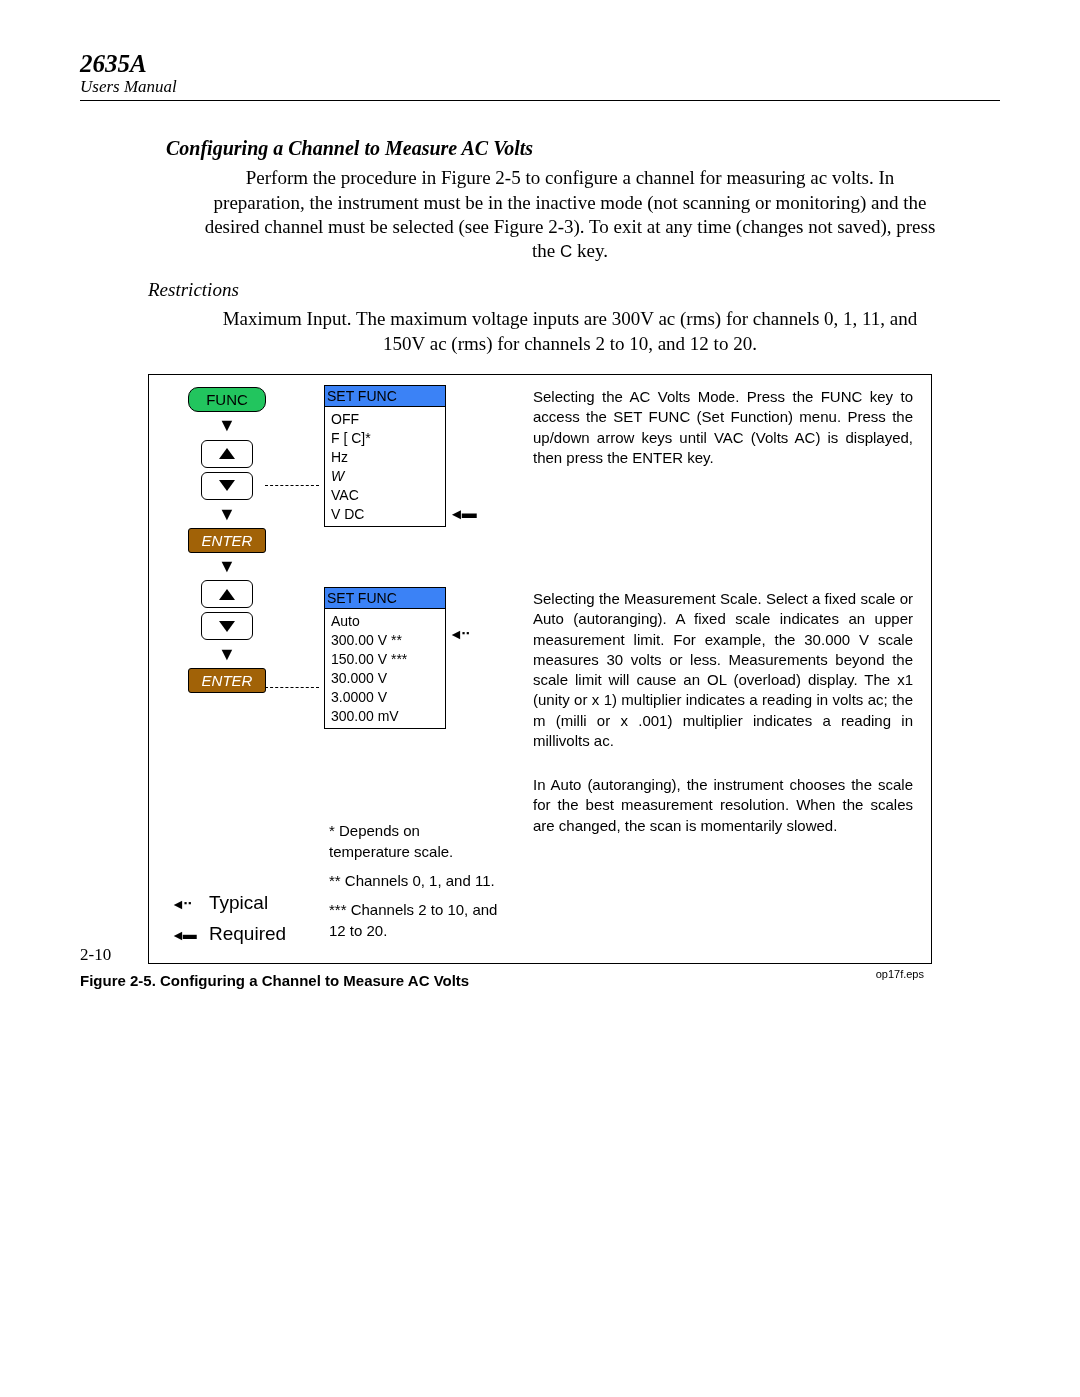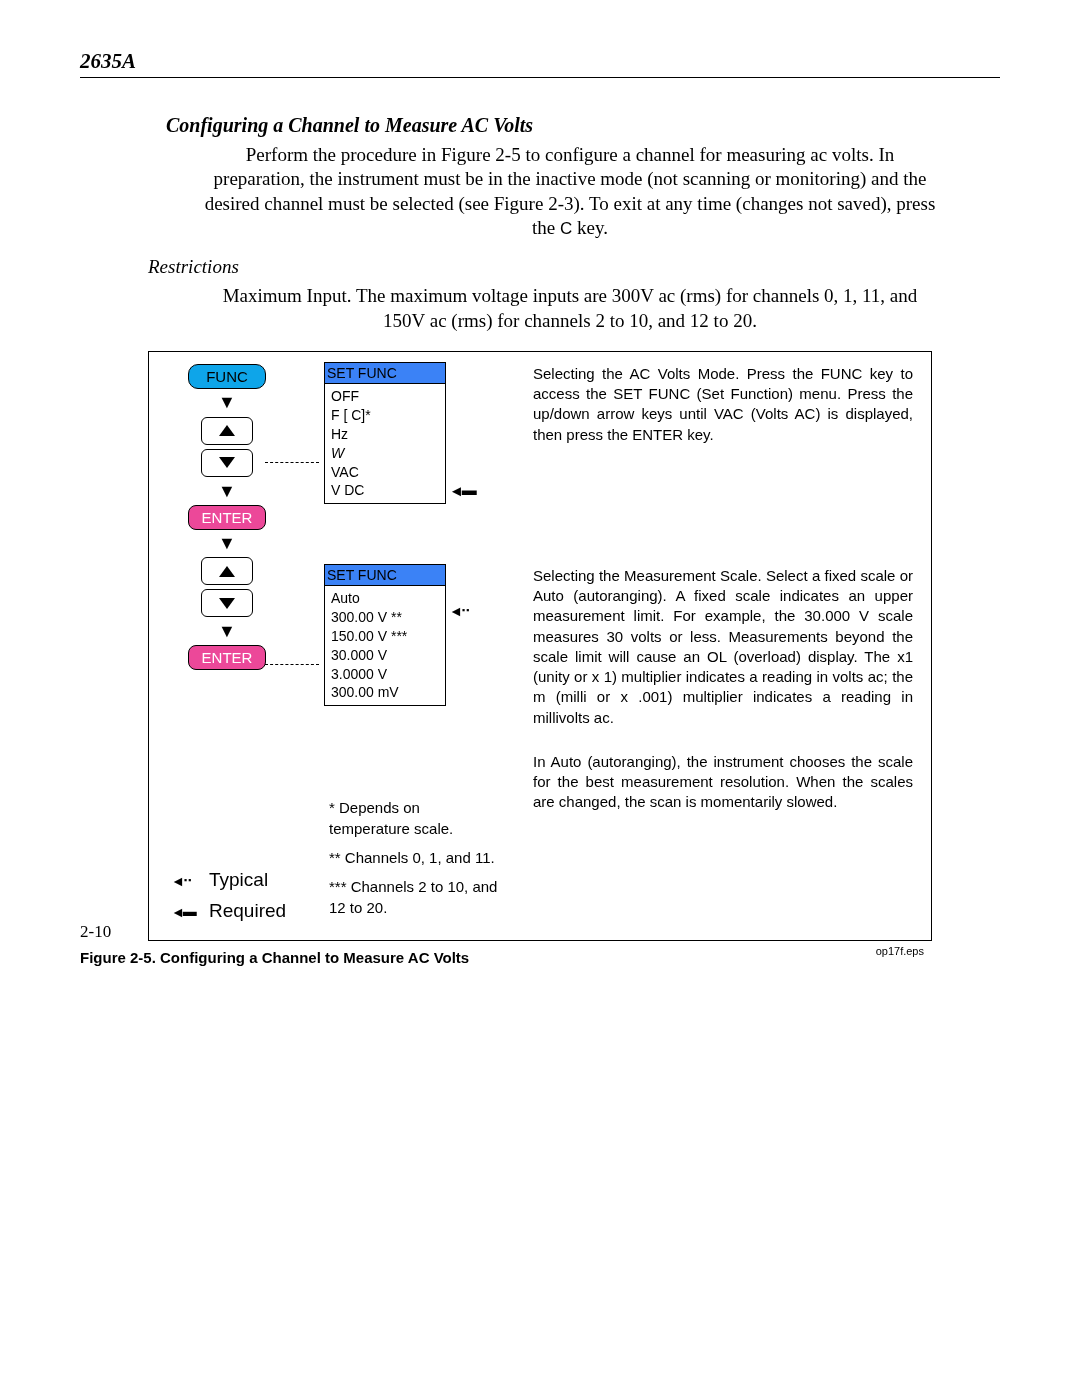--- a/index.html
+++ b/index.html
@@ -17,21 +17,21 @@
     position: relative;
   }
   .header {
     border-bottom: 1.5px solid #000;
     padding-bottom: 4px;
     margin-bottom: 36px;
   }
   .header .model {
     font-weight: bold;
     font-style: italic;
-    font-size: 21px;
+    font-size: 25px;
     line-height: 1.1;
   }
   .header .subtitle {
     font-style: italic;
     font-size: 17px;
     line-height: 1.1;
   }
   .section-heading {
     font-weight: bold;
     font-style: italic;
@@ -95,26 +95,27 @@
     align-items: center;
     gap: 4px;
   }
   .key-box {
     border: 1.5px solid #000;
     border-radius: 10px;
     padding: 3px 12px;
     font-size: 15px;
     text-align: center;
     min-width: 52px;
-    background: #0ea5e9;
+    background: #22c55e;
   }
   .key-box.dark {
-    background: #ec4899;
+    background: #a16207;
     color: #fff;
-    border-radius: 8px;
+    border-radius: 3px;
+    font-style: italic;
   }
   .arrow-down {
     font-size: 18px;
     line-height: 0.6;
     margin: 4px 0;
   }
   .tri-btn {
     border: 1.5px solid #000;
     border-radius: 6px;
     width: 50px;
@@ -207,20 +208,21 @@
   .ptr-typ::before { content: "◄"; font-size: 14px; }
   .ptr-typ::after  { content: "▪▪"; font-size: 9px; letter-spacing: 1px; position: relative; top: -3px; left: -1px;}
 </style>
 </head>
 <body>
 
 <div class="page">
 
   <div class="header">
     <div class="model">2635A</div>
+    <div class="subtitle">Users Manual</div>
   </div>
 
   <div class="section-heading">Configuring a Channel to Measure AC Volts</div>
 
   <p class="body-text">
     <span>Perform the procedure in Figure 2-5 to configure a channel for measuring ac volts. In preparation, the instrument must be in the inactive mode (not scanning or monitoring) and the desired channel must be selected (see Figure 2-3). To exit at any time (changes not saved), press the </span><span class="key-glyph">C</span><span> key.</span>
   </p>
 
   <div class="sub-heading">Restrictions</div>
 

